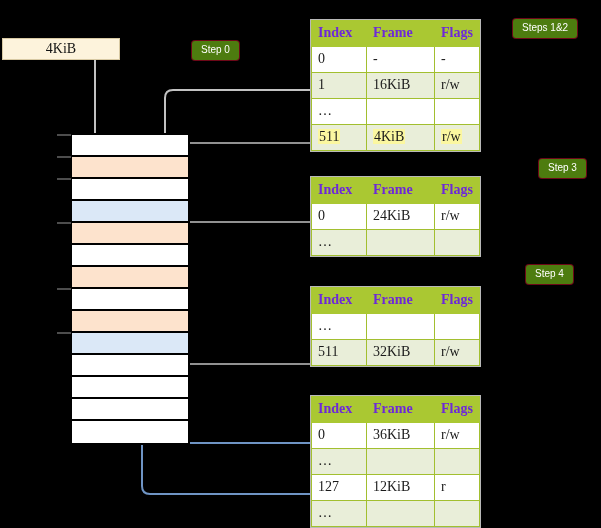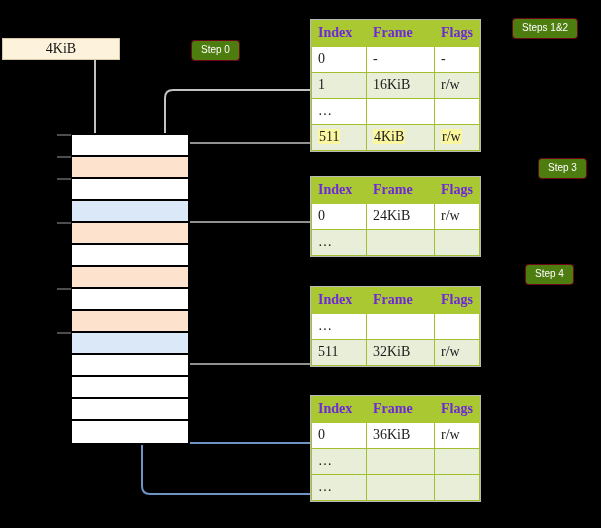--- a/index.html
+++ b/index.html
@@ -294,20 +294,25 @@
           <tr class="odd">
             <td>0</td>
             <td>36KiB</td>
             <td>r/w</td>
           </tr>
           <tr class="even">
             <td>…</td>
             <td>&nbsp;</td>
             <td>&nbsp;</td>
           </tr>
+          <tr class="odd">
+            <td>127</td>
+            <td>12KiB</td>
+            <td>r</td>
+          </tr>
           <tr class="even">
             <td>…</td>
             <td>&nbsp;</td>
             <td>&nbsp;</td>
           </tr>
         </tbody>
       </table>
     </div>
 
   <div id="badges-host">

